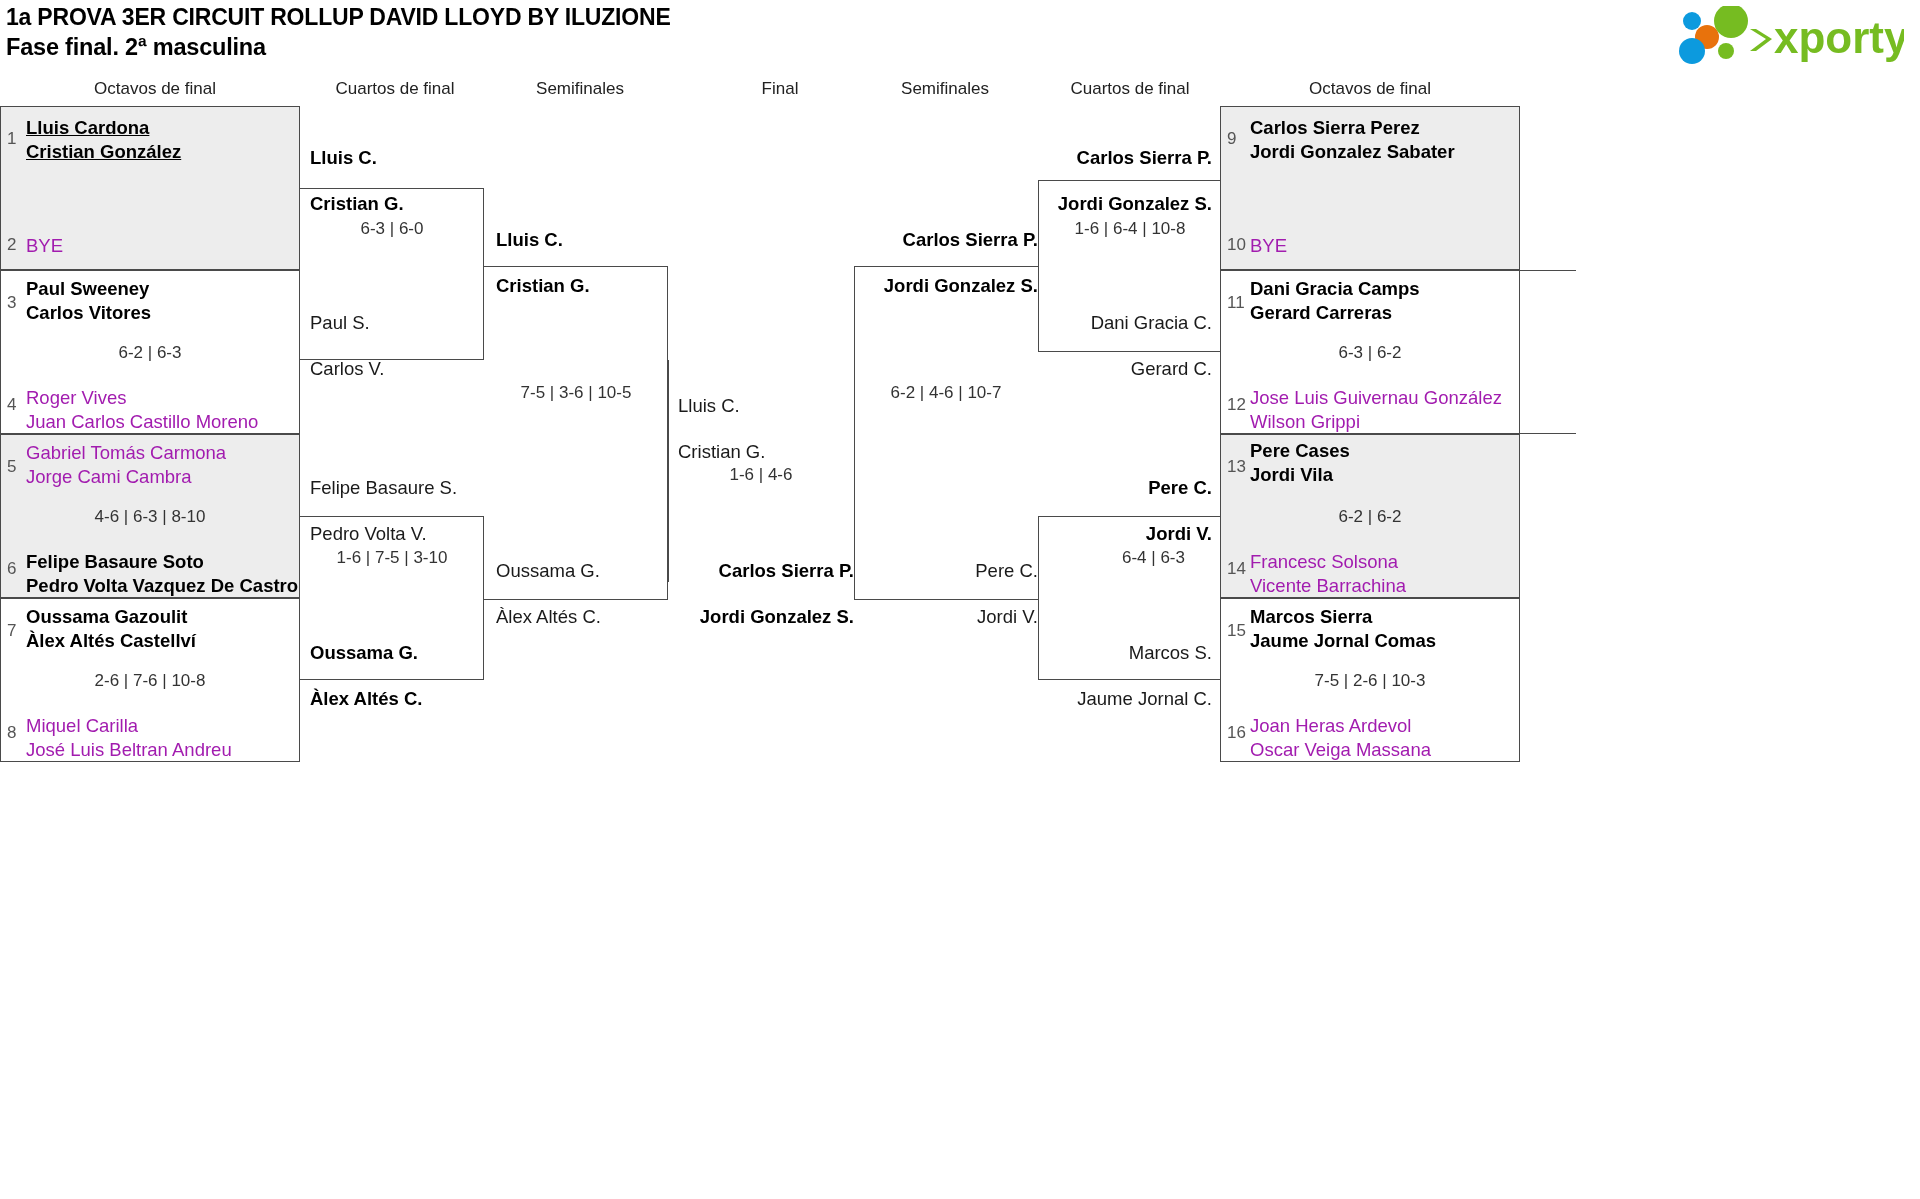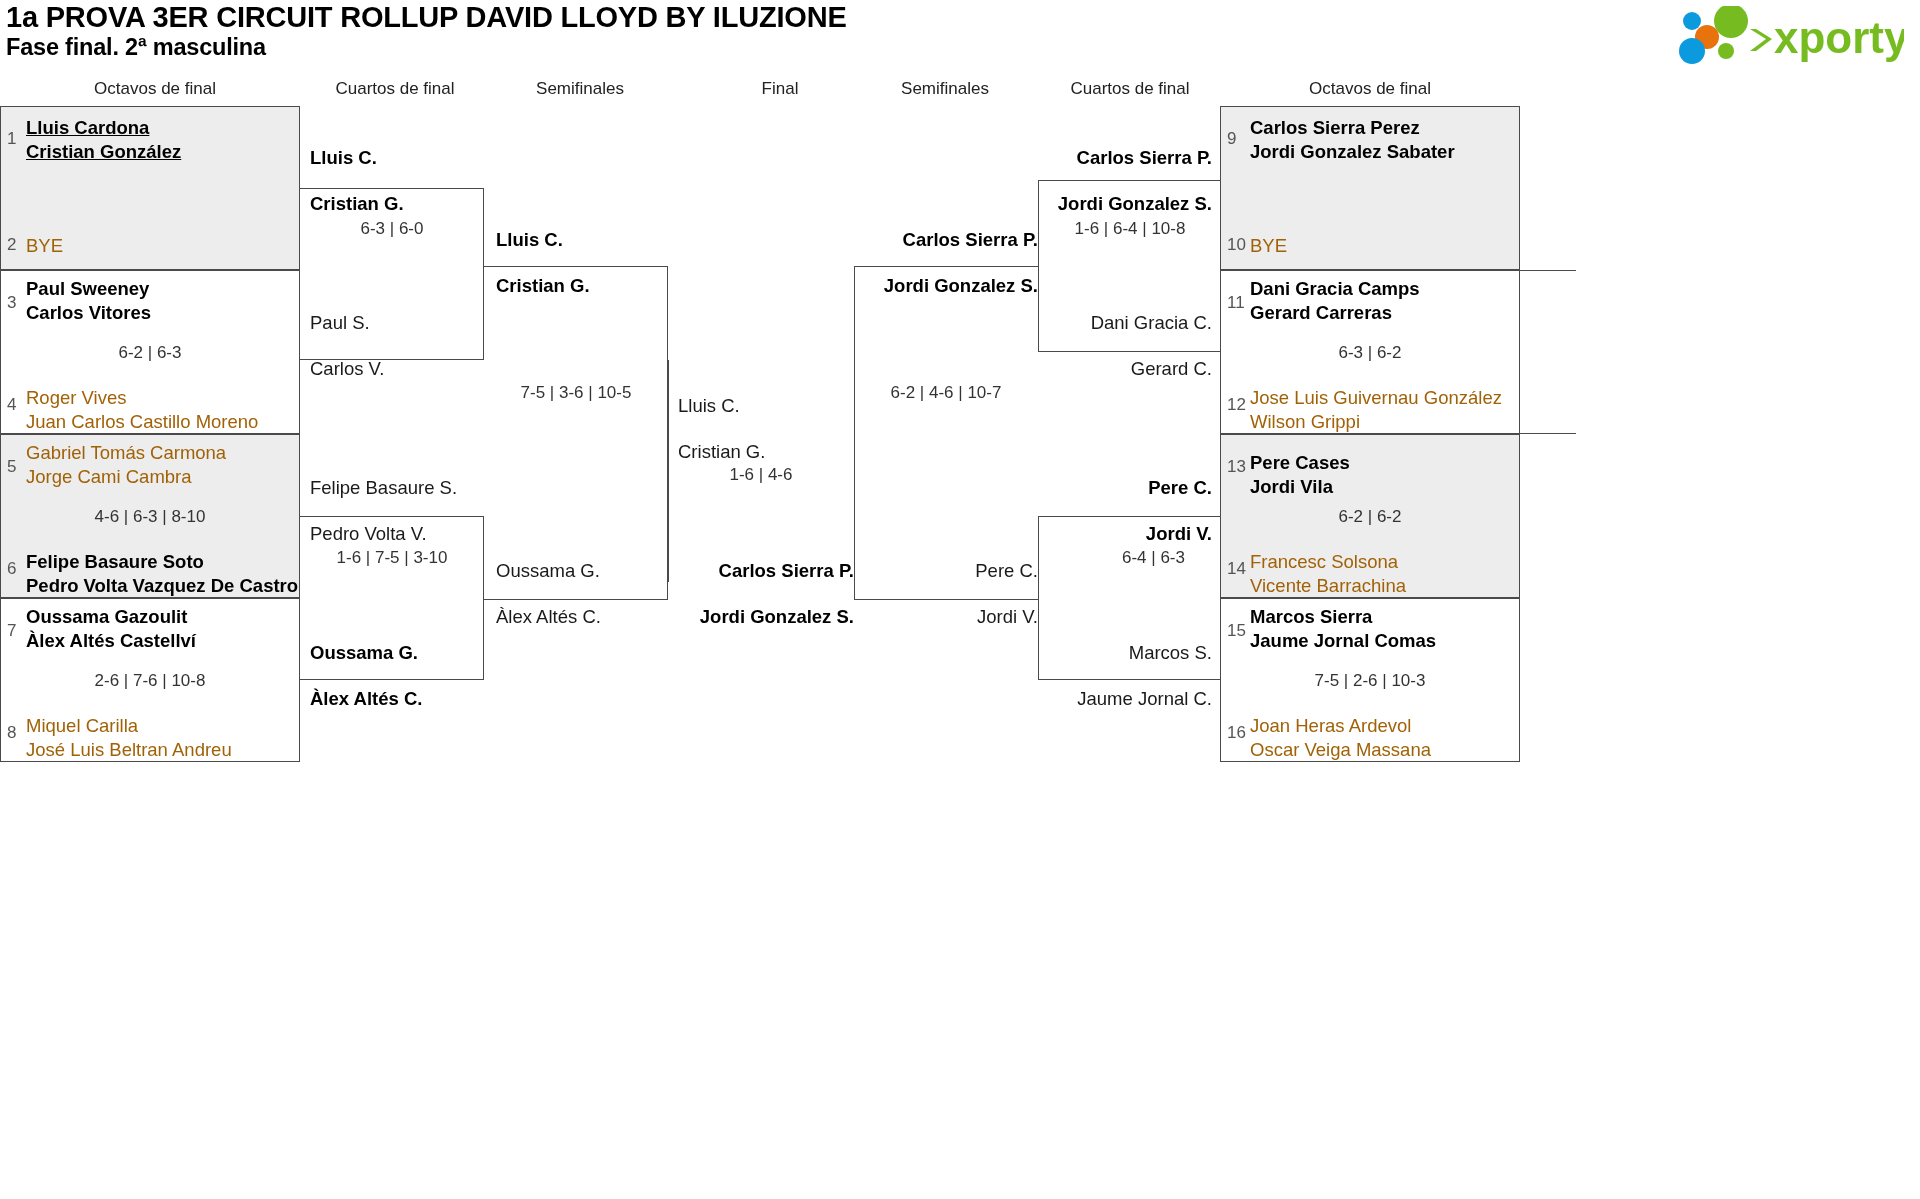--- a/index.html
+++ b/index.html
@@ -10,21 +10,21 @@
     color: #1a1a1a;
     overflow: hidden;
   }
 
   
   .page-header {
     position: absolute; left: 0; top: 0; width: 1920px; height: 72px;
   }
   .title-block { position: absolute; left: 6px; top: 2px; }
   .title-line1 {
-    font-size: 29px; font-weight: bold; letter-spacing: -0.2px;
+    font-size: 23px; font-weight: bold; letter-spacing: -0.2px;
     line-height: 30px; white-space: nowrap; color: #000;
   }
   .title-line2 {
     font-size: 23.5px; font-weight: bold; letter-spacing: -0.2px;
     line-height: 30px; white-space: nowrap; color: #000;
   }
 
   .logo { position: absolute; right: 16px; top: 6px; width: 230px; height: 58px; }
   .logo svg { display: block; }
 
@@ -46,21 +46,21 @@
     overflow: hidden;
   }
   .seedcell.shaded { background: #ededed; }
   .seedcell.plain  { background: #ffffff; }
 
   .seed-num {
     position: absolute; font-size: 17px; color: #555; line-height: 20px;
   }
   .team {
     position: absolute; font-size: 18.5px; line-height: 23.5px;
-    white-space: nowrap; color: #a16207;
+    white-space: nowrap; color: #a21caf;
   }
   .team.win { font-weight: bold; color: #000; }
   .team .ln { display: block; }
 
   .score {
     position: absolute; font-size: 17px; color: #333;
     line-height: 20px; white-space: nowrap;
   }
 
   
@@ -273,21 +273,21 @@
     <div class="score" style="left:0px; top:72px; width:300px; text-align:center;">6-3 | 6-2</div>
     <div class="seed-num" style="left:7px; top:124px;">12</div>
     <div class="team" style="left:30px; top:115px;">
       <span class="ln">Jose Luis Guivernau González</span>
       <span class="ln">Wilson Grippi</span>
     </div>
   </div>
 
   <div class="seedcell shaded" style="left:1220px; top:434px; width:300px; height:164px;">
     <div class="seed-num" style="left:7px; top:22px;">13</div>
-    <div class="team win" style="left:30px; top:16px;">
+    <div class="team win" style="left:30px; top:4px;">
       <span class="ln">Pere Cases</span>
       <span class="ln">Jordi Vila</span>
     </div>
     <div class="score" style="left:0px; top:72px; width:300px; text-align:center;">6-2 | 6-2</div>
     <div class="seed-num" style="left:7px; top:124px;">14</div>
     <div class="team" style="left:30px; top:115px;">
       <span class="ln">Francesc Solsona</span>
       <span class="ln">Vicente Barrachina</span>
     </div>
   </div>

